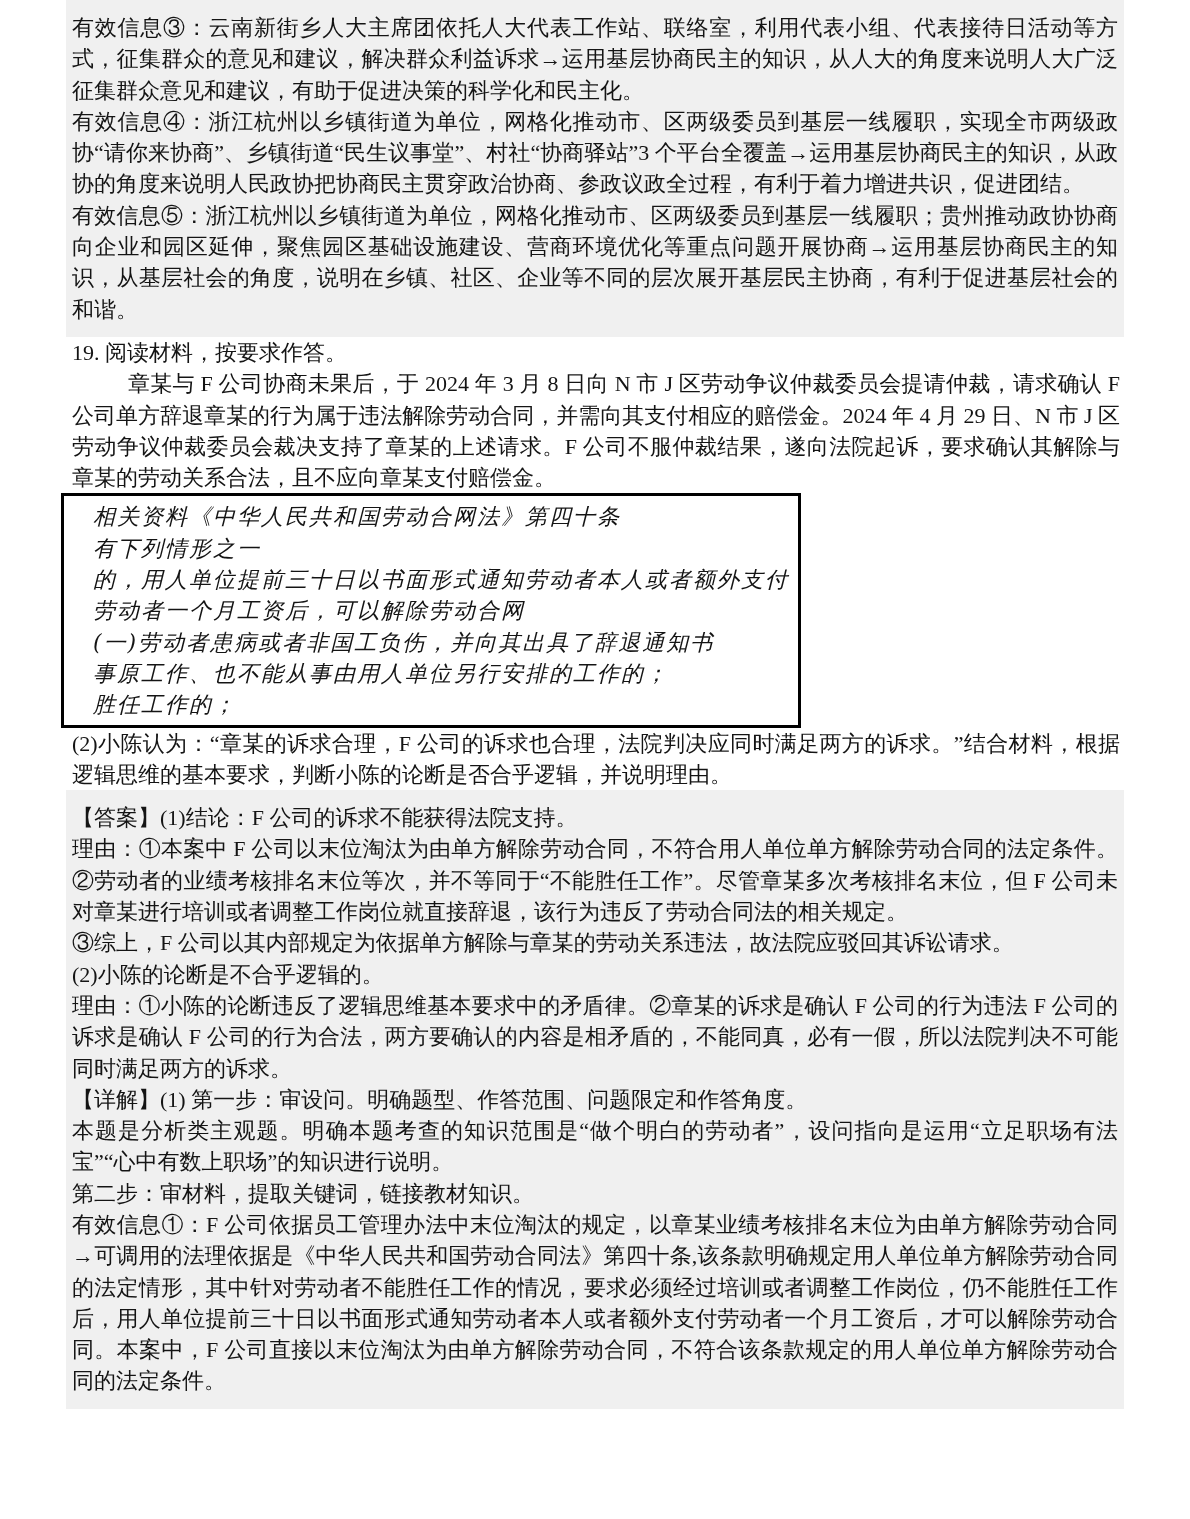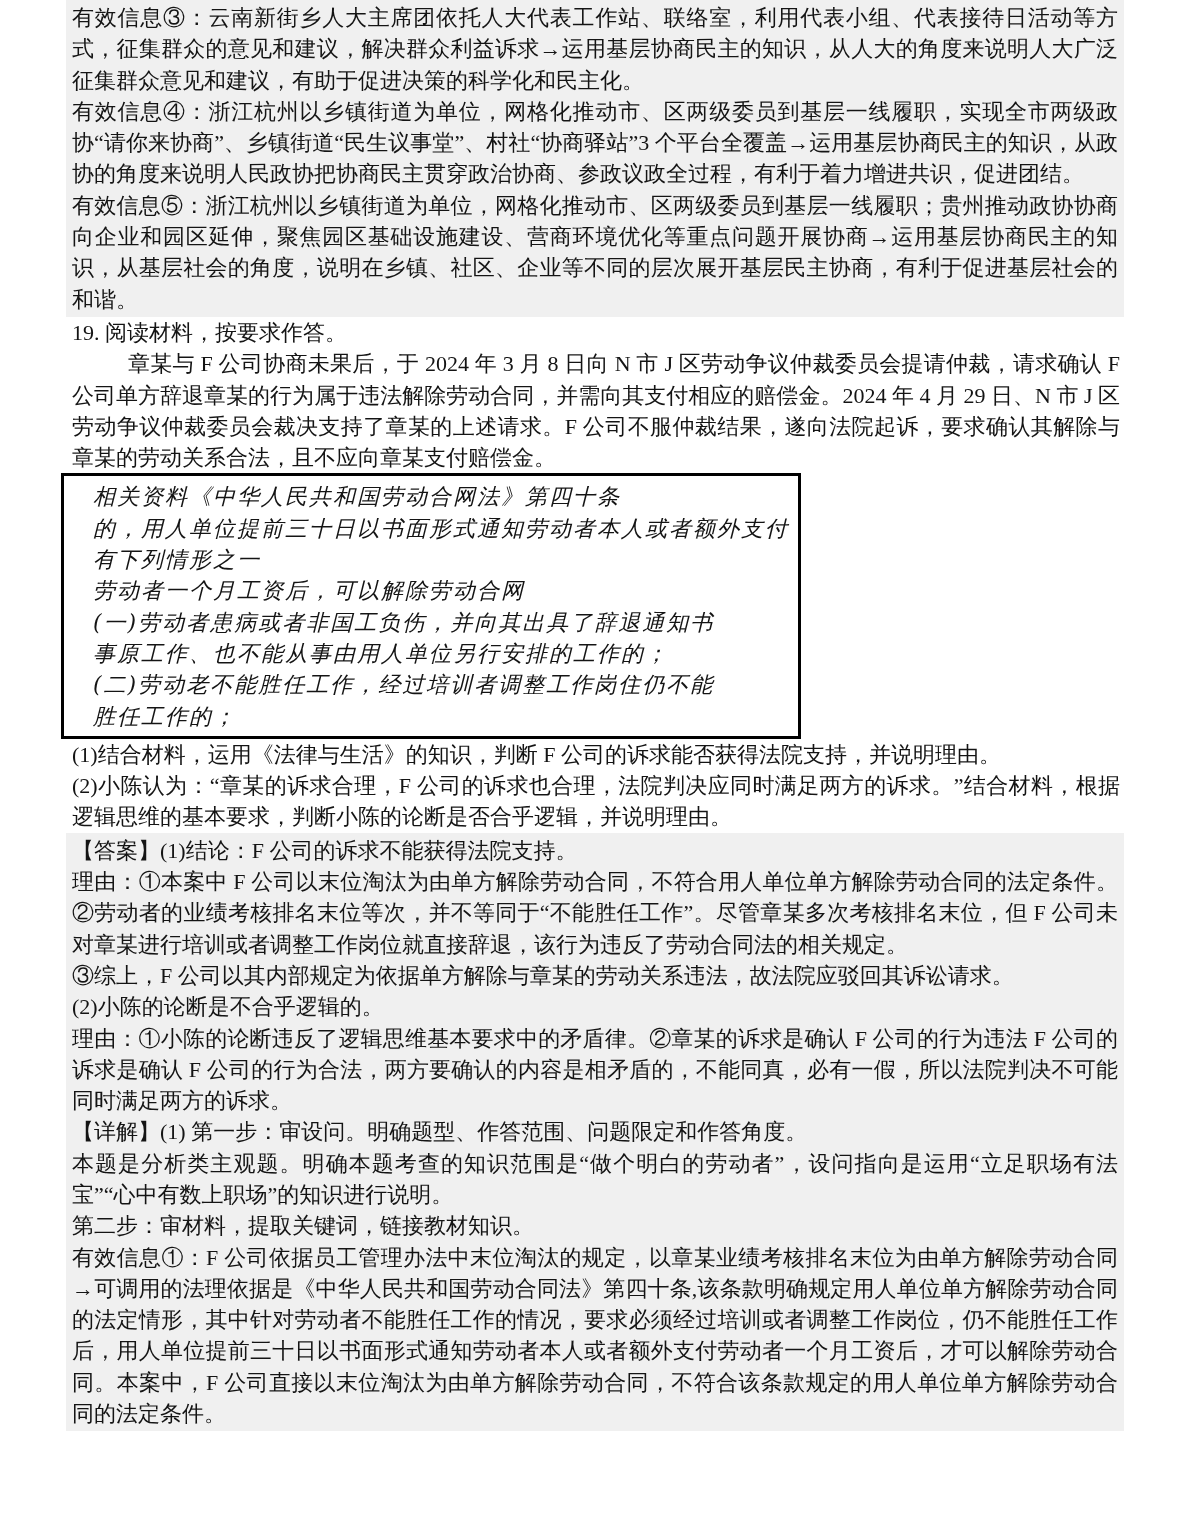--- a/index.html
+++ b/index.html
@@ -13,21 +13,21 @@
     width: 1190px; height: 1519px;
     padding: 0 70px 0 72px;
     font-size: 22px;
     line-height: 31.3px;
     background: var(--page_bg, #ffffff);
   }
   p { margin: 0; text-align: justify; }
   .highlight {
     background: var(--highlight_bg, #f0f0f0);
     margin: 0 -4px 0 -6px;
-    padding: 2px 6px;
+    padding: 12px 6px;
   }
   .indent2 { text-indent: 56px; }
   .law-box {
     box-sizing: border-box;
     width: 740px;
     margin-left: -11px;
     border: 3px solid var(--box_border, #000000);
     padding: 5px 13px 4px 29px;
     overflow: hidden;
   }
@@ -51,30 +51,28 @@
     <p>有效信息④：浙江杭州以乡镇街道为单位，网格化推动市、区两级委员到基层一线履职，实现全市两级政协“请你来协商”、乡镇街道“民生议事堂”、村社“协商驿站”3 个平台全覆盖→运用基层协商民主的知识，从政协的角度来说明人民政协把协商民主贯穿政治协商、参政议政全过程，有利于着力增进共识，促进团结。</p>
     <p>有效信息⑤：浙江杭州以乡镇街道为单位，网格化推动市、区两级委员到基层一线履职；贵州推动政协协商向企业和园区延伸，聚焦园区基础设施建设、营商环境优化等重点问题开展协商→运用基层协商民主的知识，从基层社会的角度，说明在乡镇、社区、企业等不同的层次展开基层民主协商，有利于促进基层社会的和谐。</p>
   </section>
 
   <section>
     <p>19. 阅读材料，按要求作答。</p>
     <p class="indent2">章某与 F 公司协商未果后，于 2024 年 3 月 8 日向 N 市 J 区劳动争议仲裁委员会提请仲裁，请求确认 F 公司单方辞退章某的行为属于违法解除劳动合同，并需向其支付相应的赔偿金。2024 年 4 月 29 日、N 市 J 区劳动争议仲裁委员会裁决支持了章某的上述请求。F 公司不服仲裁结果，遂向法院起诉，要求确认其解除与章某的劳动关系合法，且不应向章某支付赔偿金。</p>
 
     <div class="law-box">
       <p class="law-line">相关资料《中华人民共和国劳动合网法》第四十条</p>
+      <p class="law-line">有下列情形之一</p>
       <p class="law-line">的，用人单位提前三十日以书面形式通知劳动者本人或者额外支付</p>
-      <p class="law-line">有下列情形之一</p>
       <p class="law-line">劳动者一个月工资后，可以解除劳动合网</p>
       <p class="law-line">(一)劳动者患病或者非国工负伤，并向其出具了辞退通知书</p>
       <p class="law-line">事原工作、也不能从事由用人单位另行安排的工作的；</p>
-      <p class="law-line">(二)劳动老不能胜任工作，经过培训者调整工作岗住仍不能</p>
       <p class="law-line">胜任工作的；</p>
     </div>
 
-    <p>(1)结合材料，运用《法律与生活》的知识，判断 F 公司的诉求能否获得法院支持，并说明理由。</p>
     <p>(2)小陈认为：“章某的诉求合理，F 公司的诉求也合理，法院判决应同时满足两方的诉求。”结合材料，根据逻辑思维的基本要求，判断小陈的论断是否合乎逻辑，并说明理由。</p>
   </section>
 
   <section class="highlight">
     <p>【答案】(1)结论：F 公司的诉求不能获得法院支持。</p>
     <p>理由：①本案中 F 公司以末位淘汰为由单方解除劳动合同，不符合用人单位单方解除劳动合同的法定条件。②劳动者的业绩考核排名末位等次，并不等同于“不能胜任工作”。尽管章某多次考核排名末位，但 F 公司未对章某进行培训或者调整工作岗位就直接辞退，该行为违反了劳动合同法的相关规定。</p>
     <p>③综上，F 公司以其内部规定为依据单方解除与章某的劳动关系违法，故法院应驳回其诉讼请求。</p>
     <p>(2)小陈的论断是不合乎逻辑的。</p>
     <p>理由：①小陈的论断违反了逻辑思维基本要求中的矛盾律。②章某的诉求是确认 F 公司的行为违法 F 公司的诉求是确认 F 公司的行为合法，两方要确认的内容是相矛盾的，不能同真，必有一假，所以法院判决不可能同时满足两方的诉求。</p>
     <p>【详解】(1) 第一步：审设问。明确题型、作答范围、问题限定和作答角度。</p>

